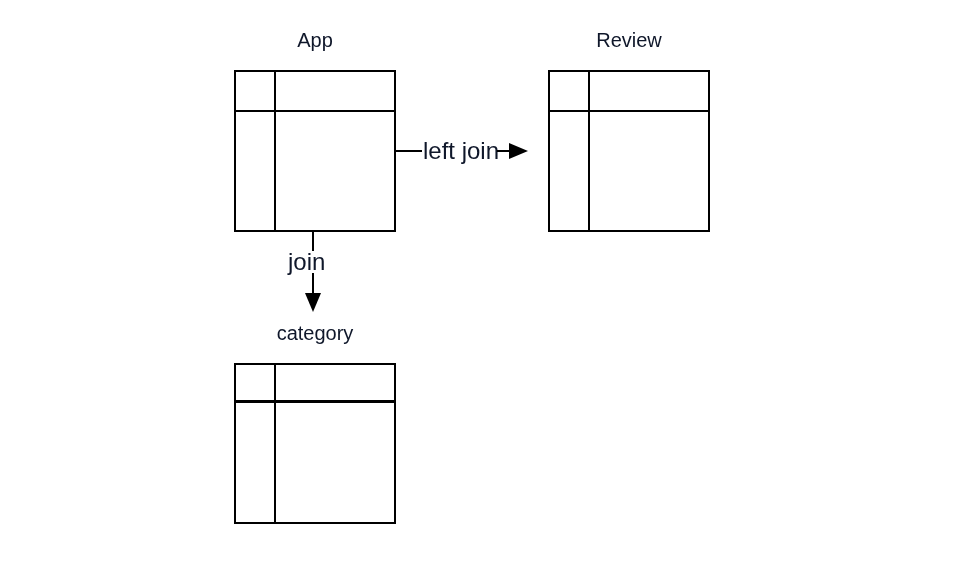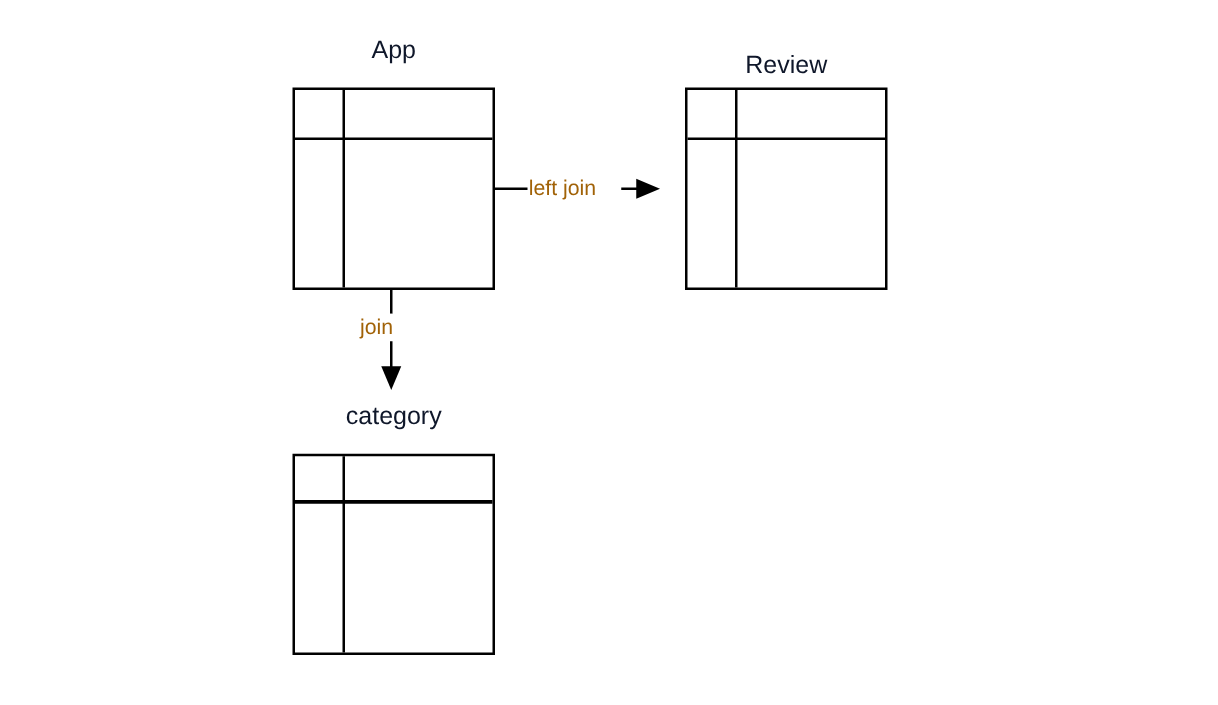--- a/index.html
+++ b/index.html
@@ -53,23 +53,23 @@
     height: 2.4px;
     background: #000000;
   }
   .edge-line-v {
     position: absolute;
     width: 2.4px;
     background: #000000;
   }
   .edge-label {
     position: absolute;
-    font-size: 17px;
+    font-size: 24px;
     line-height: 21px;
-    color: #a16207;
+    color: #0f172a;
     white-space: nowrap;
     background: #ffffff;
   }
   .arrowhead-right {
     position: absolute;
     width: 0;
     height: 0;
     border-top: 8.5px solid transparent;
     border-bottom: 8.5px solid transparent;
     border-left: 19px solid #000000;
@@ -90,21 +90,21 @@
 
   <div class="table-group" style="left:234px; top:28px; width:162px;">
     <div class="table-title" style="top:0px;">App</div>
     <div class="table-box" style="left:0px; top:42px; width:162px; height:162px;">
       <div class="col-divider" style="left:37.6px;"></div>
       <div class="row-divider" style="top:37.6px;"></div>
     </div>
   </div>
 
   <div class="table-group" style="left:548px; top:28px; width:162px;">
-    <div class="table-title" style="top:12px;">Review</div>
+    <div class="table-title" style="top:0px;">Review</div>
     <div class="table-box" style="left:0px; top:42px; width:162px; height:162px;">
       <div class="col-divider" style="left:37.6px;"></div>
       <div class="row-divider" style="top:37.6px;"></div>
     </div>
   </div>
 
   <div class="table-group" style="left:234px; top:321px; width:162px;">
     <div class="table-title" style="top:0px;">category</div>
     <div class="table-box" style="left:0px; top:42px; width:162px; height:161px;">
       <div class="col-divider" style="left:37.6px;"></div>

